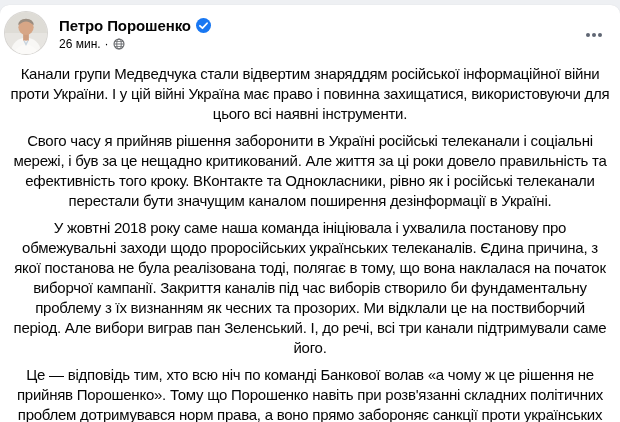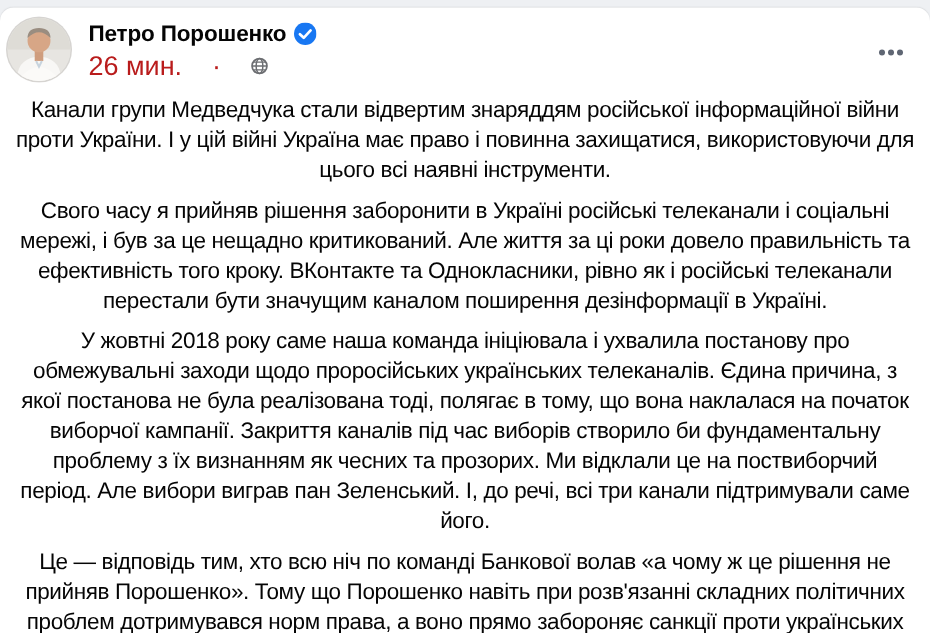--- a/index.html
+++ b/index.html
@@ -33,23 +33,23 @@
   }
   .avatar svg { display: block; width: 100%; height: 100%; }
   .header-text { margin-left: 11px; padding-top: 2px; min-width: 0; }
   .author-line { display: flex; align-items: center; gap: 5px; }
   .author-name {
     font-size: 15px; font-weight: 700; color: #050505;
     letter-spacing: -0.1px; cursor: pointer;
   }
   .verified-badge { width: 15px; height: 15px; display: inline-block; }
   .meta-line {
-    display: flex; align-items: center; gap: 20px;
+    display: flex; align-items: center; gap: 4px;
     margin-top: 3px;
-    font-size: 18px; color: #b91c1c;
+    font-size: 12px; color: #000000;
   }
   .meta-line .timestamp { cursor: pointer; }
   .globe-icon { width: 12px; height: 12px; display: inline-block; opacity: .95; }
   .more-button {
     margin-left: auto;
     width: 32px; height: 32px;
     margin-top: 4px;
     border: none; background: transparent;
     border-radius: 50%;
     display: flex; align-items: center; justify-content: center;

